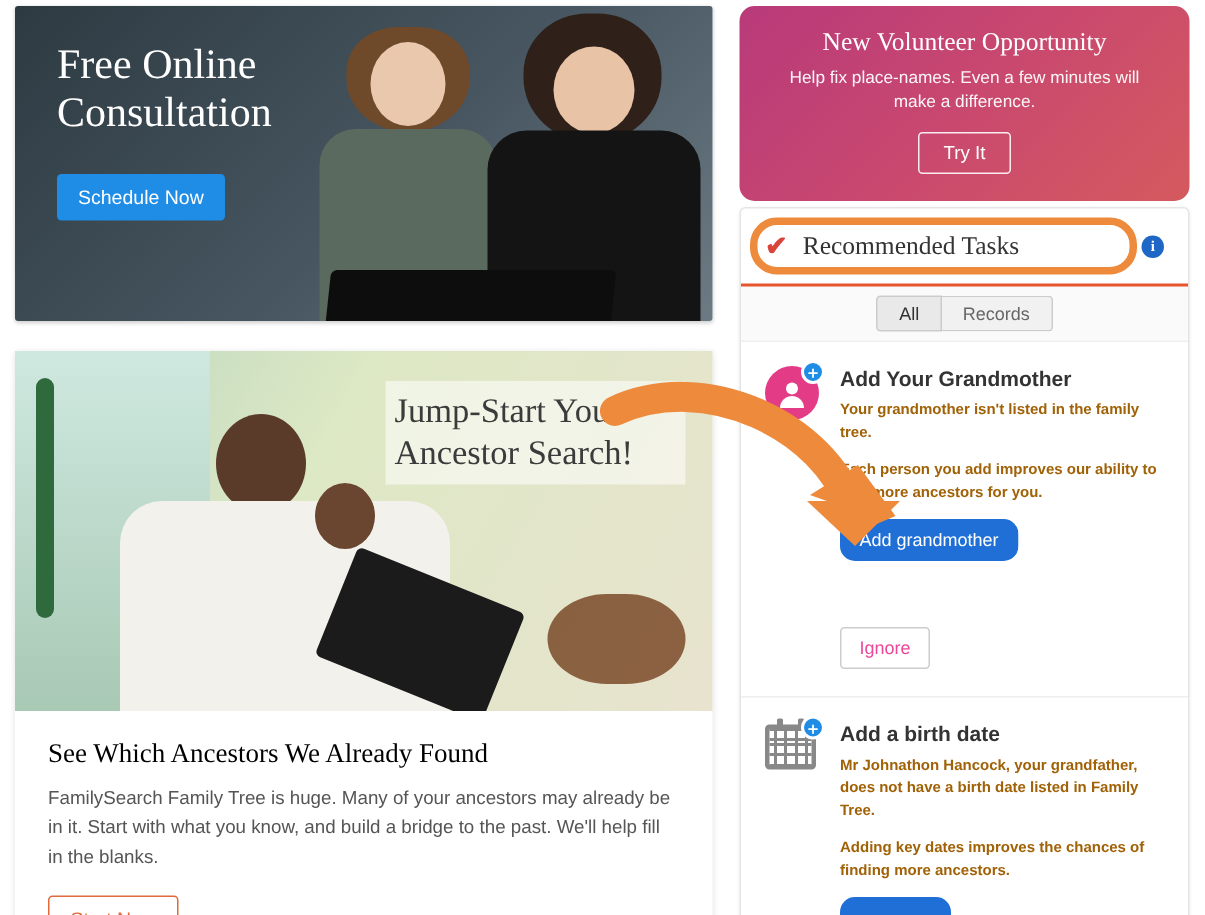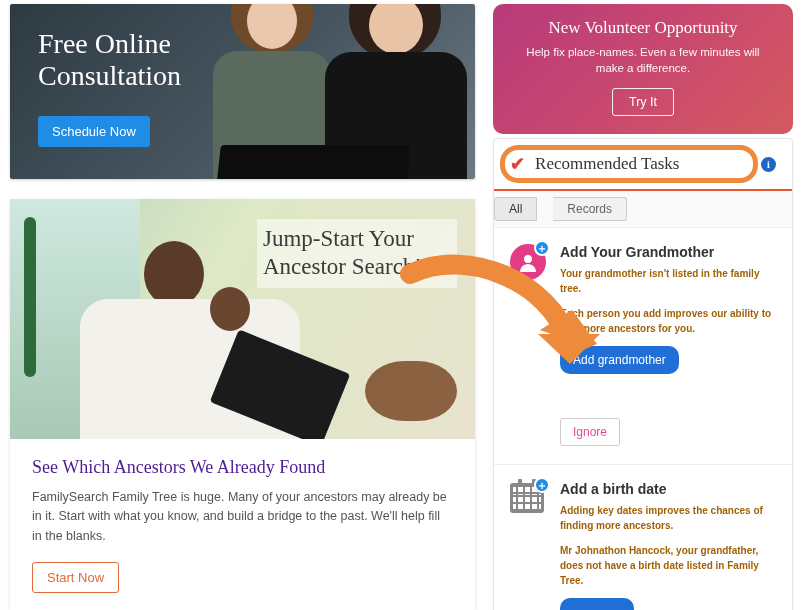--- a/index.html
+++ b/index.html
@@ -15,21 +15,21 @@
     display: flex;
     gap: 18px;
     padding: 4px 10px 0 10px;
   }
   .col-left { flex: 1 1 auto; display: flex; flex-direction: column; gap: 20px; }
   .col-right { flex: 0 0 300px; display: flex; flex-direction: column; gap: 4px; }
 
   
   .consult-card {
     position: relative;
-    height: 175px;
+    height: 210px;
     border-radius: 2px;
     overflow: hidden;
     background: linear-gradient(135deg, #2d3a42 0%, #475660 55%, #6b7a83 100%);
     box-shadow: 0 1px 3px rgba(0,0,0,.2);
   }
   .consult-people {
     position: absolute; right: 0; bottom: 0; width: 65%; height: 100%;
   }
   .consult-title {
     position: absolute; top: 24px; left: 28px;
@@ -62,21 +62,21 @@
   }
   .jump-overlay {
     position: absolute; top: 20px; right: 18px;
     font-family: Georgia, serif; font-size: 23px; line-height: 1.2;
     color: #3b3b3b; text-align: left; max-width: 200px;
     background: rgba(255,255,255,.55);
     padding: 6px 8px 8px 6px;
   }
   .jump-body { padding: 18px 22px 18px 22px; }
   .jump-heading {
-    font-family: Georgia, serif; font-size: 18px; color: #4c1d95;
+    font-family: Georgia, serif; font-size: 18px; color: #000000;
     margin-bottom: 10px; font-weight: normal;
   }
   .jump-desc { font-size: 12.5px; line-height: 1.55; color: #555; margin-bottom: 16px; }
   .btn-outline {
     display: inline-block;
     border: 1px solid #e06a3a;
     color: #e06a3a;
     background: #fff;
     border-radius: 3px;
     padding: 7px 14px;
@@ -129,21 +129,21 @@
   .tasks-title { font-family: Georgia, serif; font-size: 17px; color: #333; flex:1; }
   .info-icon {
     width: 15px; height: 15px; border-radius: 50%;
     background: #1f67c7; color: #fff; font-size: 10px;
     display:flex; align-items:center; justify-content:center;
     font-family: Georgia, serif; font-weight: bold;
   }
   .tabs-row {
     border-top: 2px solid #e7552d;
     background:#fafafa;
-    display:flex; justify-content:flex-start; gap:16px;
+    display:flex; justify-content:center; gap:0;
     padding: 6px 0;
   }
   .tab {
     font-size: 12px; padding: 4px 14px;
     border: 1px solid #ccc; background:#f1f1f1; color:#666;
     cursor:pointer;
   }
   .tab:first-child { border-radius: 3px 0 0 3px; }
   .tab:last-child { border-radius: 0 3px 3px 0; border-left:none; }
   .tab.active { background:#e9e9e9; color:#333; }
@@ -297,22 +297,22 @@
         </div>
       </div>
 
       <div class="task-item">
         <div class="task-icon">
           <div class="cal-icon"></div>
           <div class="plus-badge">＋</div>
         </div>
         <div class="task-body">
           <div class="task-title">Add a birth date</div>
+          <p class="task-text">Mr Johnathon Hancock, your grandfather, does not have a birth date listed in Family Tree.</p>
           <p class="task-text">Adding key dates improves the chances of finding more ancestors.</p>
-          <p class="task-text">Mr Johnathon Hancock, your grandfather, does not have a birth date listed in Family Tree.</p>
           <div class="task-actions">
             <button class="btn-small blue">Add date</button>
             <button class="btn-small grey">Ignore</button>
           </div>
         </div>
       </div>
 
     </div>
 
   </div>

